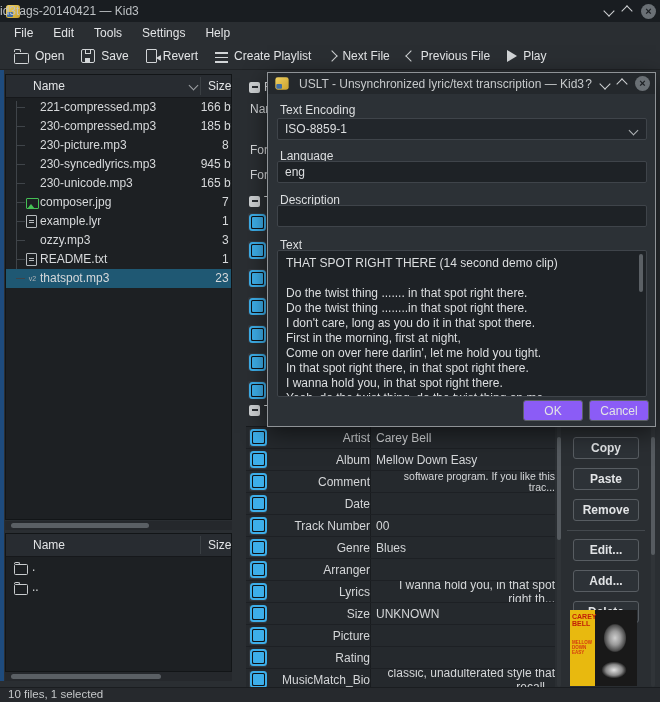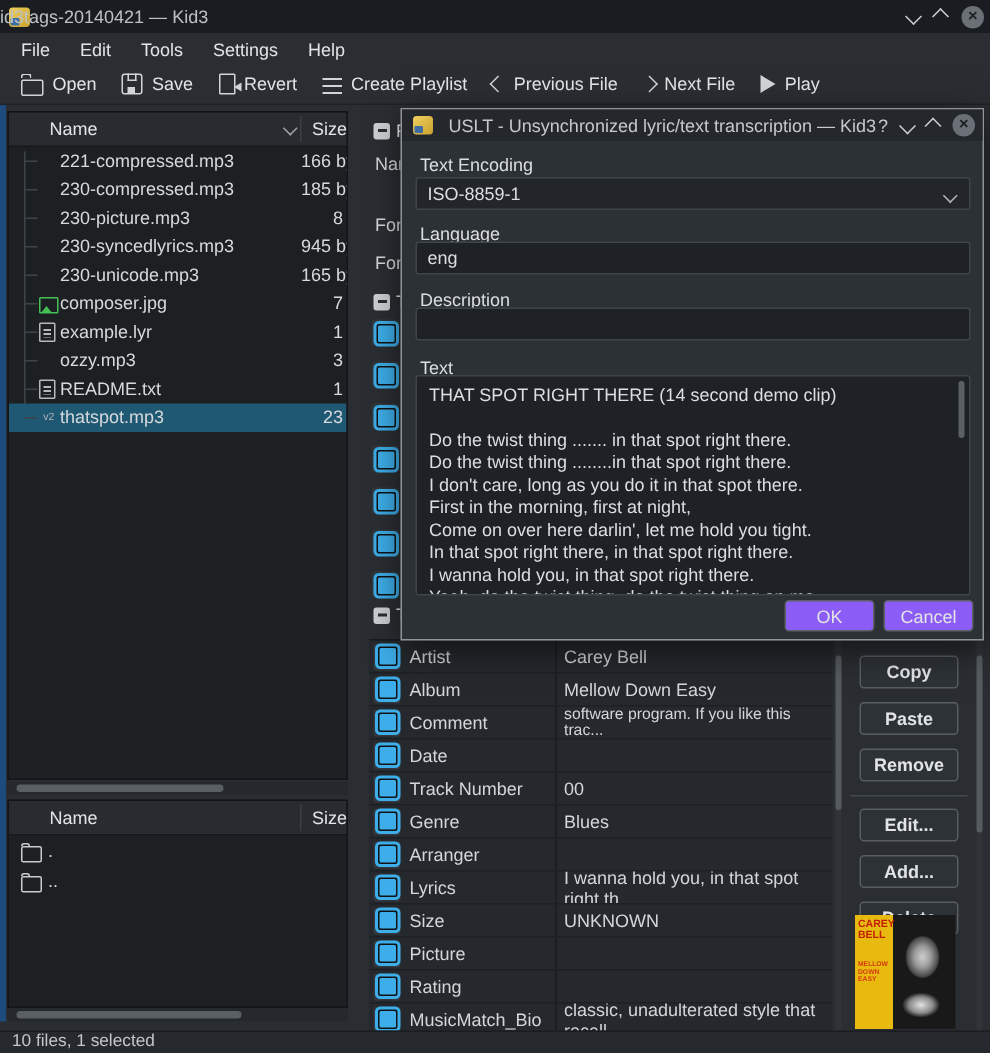--- a/index.html
+++ b/index.html
@@ -79,21 +79,21 @@
   .hscroll{height:9px;background:#25282c;}
   .hs1{left:5px;top:521px;width:227px;}
   .hs2{left:5px;top:672px;width:227px;}
   .hthumb{position:absolute;top:2px;height:5px;background:#5a5f64;border-radius:2.5px;}
 
   
   .sechdr{position:absolute;display:flex;align-items:center;gap:4px;color:#e2e4e6;}
   .fieldlbl{position:absolute;left:250px;color:#d7d9db;}
   .tag1cbs{position:absolute;left:248px;top:213px;width:18px;}
   .tag1cbs .cbbg{margin-bottom:10px;}
-  .frames{position:absolute;left:246px;top:426px;width:309px;height:261px;overflow:hidden;background:#25292d;border-top:1px solid #181b1e;}
+  .frames{position:absolute;left:246px;top:426px;width:309px;height:261px;overflow:hidden;background:#25292d;border-top:1px solid #181b1e;text-align:right;}
   .trow{display:grid;grid-template-columns:24px 100px 1fr;height:21px;border-bottom:1px solid #1d2024;align-items:center;}
   .trow .tchk{display:flex;align-items:center;justify-content:center;}
   .trow .tname{color:#d4d6d8;padding-left:3px;white-space:nowrap;overflow:hidden;}
   .trow .tval{border-left:1px solid #191c1f;height:100%;display:flex;align-items:center;padding-left:5px;color:#d4d6d8;white-space:pre-line;overflow:hidden;}
   .trow.multiline .tval{display:block;font-size:10.5px;line-height:10.8px;padding-top:0px;}
   .vscroll{width:4px;border-radius:2px;}
   .vtrack{background:#303438;}
   .vthumb{background:#565b60;}
 
   
@@ -165,27 +165,27 @@
         <span class="i-revert"></span>
         <span class="lbl">Revert</span>
       </span>
 
       <span class="tbitem">
         <span class="i-playlist"></span>
         <span class="lbl">Create Playlist</span>
       </span>
 
       <span class="tbitem">
+        <span class="chev i-next"></span>
+        <span class="lbl">Next File</span>
+      </span>
+
+      <span class="tbitem">
         <span class="chev i-prev"></span>
         <span class="lbl">Previous File</span>
-      </span>
-
-      <span class="tbitem">
-        <span class="chev i-next"></span>
-        <span class="lbl">Next File</span>
       </span>
 
       <span class="tbitem">
         <span class="i-play"></span>
         <span class="lbl">Play</span>
       </span>
     </div>
 
   <div class="abs edge-strip"></div>
 

